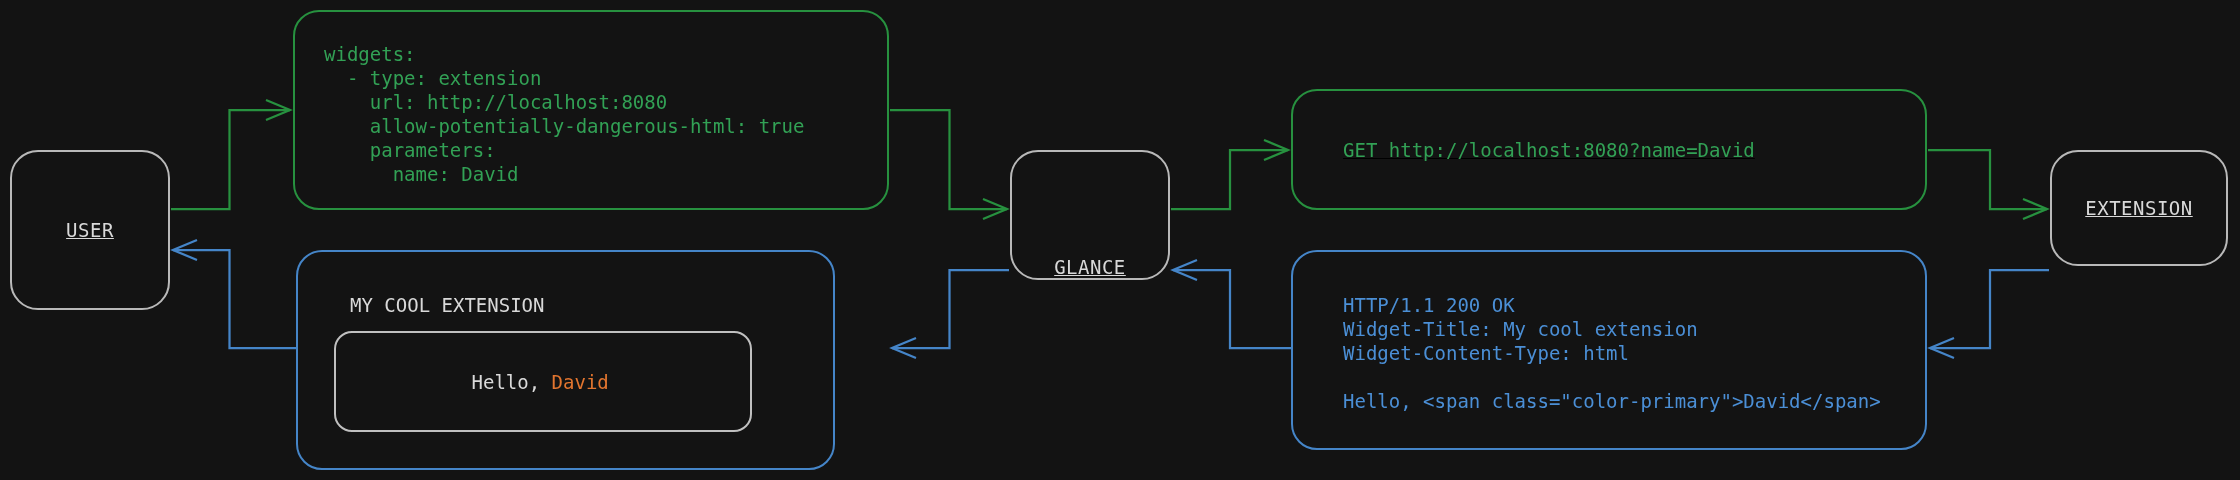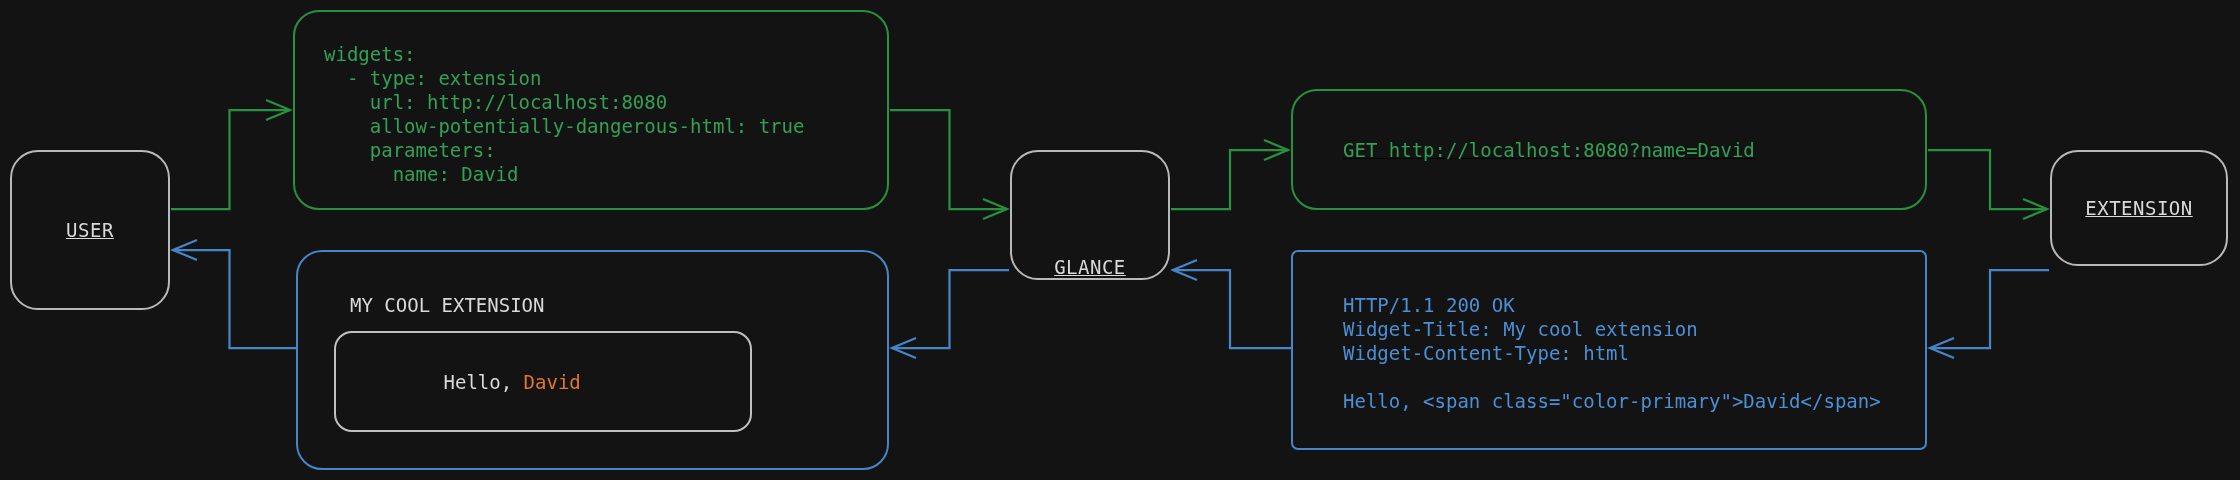--- a/index.html
+++ b/index.html
@@ -50,21 +50,21 @@
   #request-box { display: flex; align-items: center; }
   #request-box .line { padding-left: 50px; font-size: 19px; }
 
   #widget-title {
     position: absolute; left: 52px; top: 41px;
     color: var(--text-light); font-size: 19px; line-height: 24px; white-space: pre;
   }
   #widget-inner {
     position: absolute; left: 36px; top: 79px; width: 418px; height: 101px;
     border: 2px solid var(--inner-border); border-radius: 18px;
-    display: flex; align-items: center;
+    display: flex; align-items: center; padding-left: 28px;
   }
   #widget-greeting { padding-left: 16px; font-size: 19px; white-space: pre; color: var(--text-light); }
   #widget-greeting .name { color: var(--name-orange); }
 </style>
 </head>
 <body>
 
 <div id="canvas">
 
   <svg class="arrows" viewBox="0 0 2240 480">
@@ -106,29 +106,29 @@
     url: http://localhost:8080
     allow-potentially-dangerous-html: true
     parameters:
       name: David</pre>
   </div>
 
   <div id="request-box" class="box code-box green" style="left:1291px; top:89px; width:636px; height:121px;">
     <div class="line green-text">GET http://localhost:8080?name=David</div>
   </div>
 
-  <div class="box code-box blue" style="left:1291px; top:250px; width:636px; height:200px;border-radius:7px;">
+  <div class="box code-box blue" style="left:1291px; top:250px; width:636px; height:200px;">
     <pre class="code blue-text" style="left:50px; top:41px;">HTTP/1.1 200 OK
 Widget-Title: My cool extension
 Widget-Content-Type: html
 
 Hello, &lt;span class="color-primary"&gt;David&lt;/span&gt;</pre>
   </div>
 
-  <div class="box code-box blue" style="left:296px; top:250px; width:593px; height:220px;">
+  <div class="box code-box blue" style="left:296px; top:250px; width:539px; height:220px;">
     <div id="widget-title">MY COOL EXTENSION</div>
     <div id="widget-inner">
       <div id="widget-greeting">
         <span>Hello, </span><span class="name">David</span>
       </div>
     </div>
   </div>
 
 </div>
 

